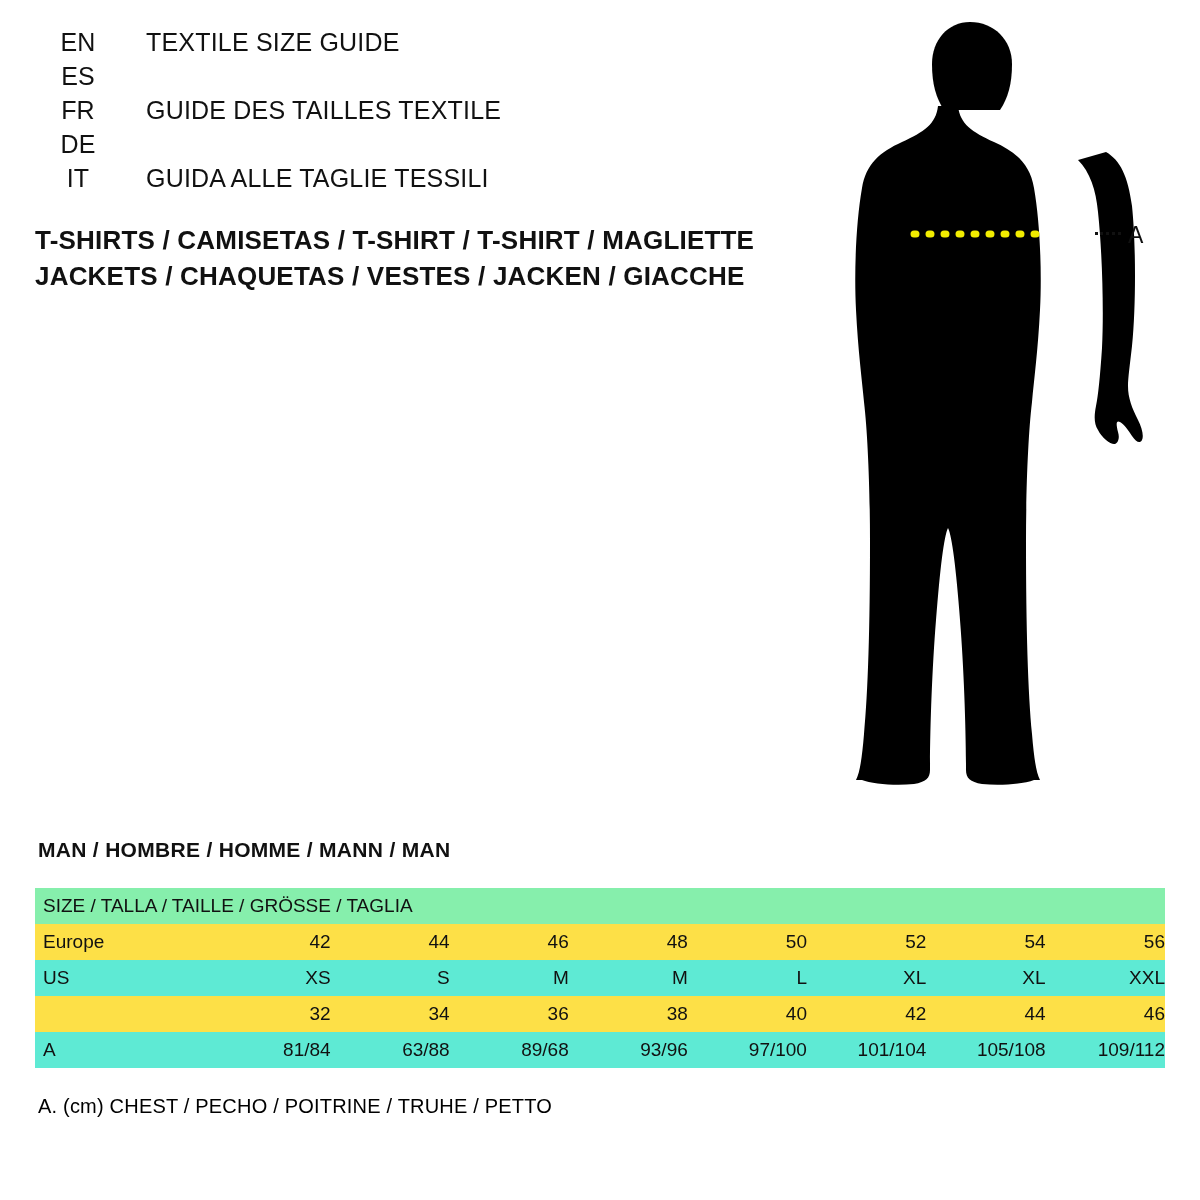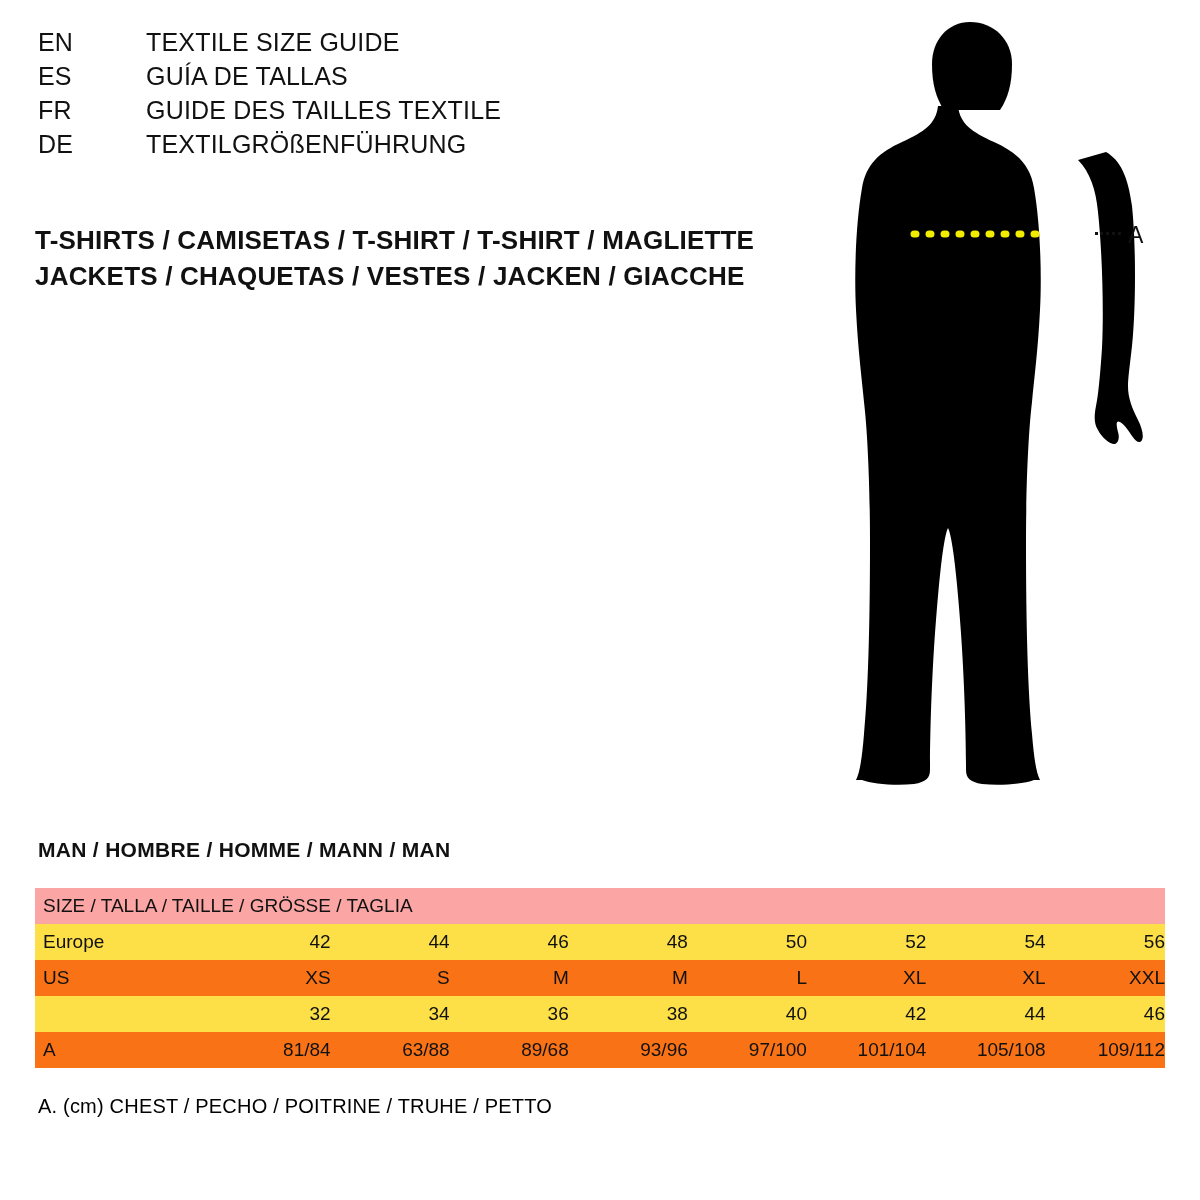--- a/index.html
+++ b/index.html
@@ -27,20 +27,21 @@
     display: flex;
     align-items: baseline;
     height: 34px;
     font-size: 25px;
     letter-spacing: 0.2px;
   }
   .lang-code {
     width: 80px;
     flex: 0 0 80px;
     color: #111;
+    text-align: center;
   }
   .lang-text {
     color: #111;
     white-space: nowrap;
     margin-left: 28px;
   }
 
   
   .category-block {
     position: absolute;
@@ -102,27 +103,27 @@
     width: 1130px;
     border-collapse: collapse;
     font-size: 19px;
   }
   table.size-table td {
     padding: 0;
     height: 36px;
     vertical-align: middle;
   }
   .row-header td {
-    background: #fca5a5;
+    background: #86efac;
     font-size: 19px;
     color: #111;
     height: 34px;
   }
   .row-light td { background: #fde047; }
-  .row-dark td  { background: #f97316; }
+  .row-dark td  { background: #5eead4; }
 
   .cell-label {
     width: 170px;
     padding-left: 8px !important;
     text-align: left;
   }
   .cell-val {
     text-align: right;
     width: 120px;
   }
@@ -139,29 +140,31 @@
 </head>
 <body>
 
 <div class="lang-block">
   <div class="lang-row">
     <span class="lang-code">EN</span>
     <span class="lang-text">TEXTILE SIZE GUIDE</span>
   </div>
   <div class="lang-row">
     <span class="lang-code">ES</span>
-    <span class="lang-text">GUÍA DE TALLAS</span>
   </div>
   <div class="lang-row">
     <span class="lang-code">FR</span>
     <span class="lang-text">GUIDE DES TAILLES TEXTILE</span>
   </div>
   <div class="lang-row">
     <span class="lang-code">DE</span>
-    <span class="lang-text">TEXTILGRÖßENFÜHRUNG</span>
+  </div>
+  <div class="lang-row">
+    <span class="lang-code">IT</span>
+    <span class="lang-text">GUIDA ALLE TAGLIE TESSILI</span>
   </div>
 </div>
 
 <div class="category-block">
   <div class="category-line">T-SHIRTS / CAMISETAS / T-SHIRT / T-SHIRT / MAGLIETTE</div>
   <div class="category-line">JACKETS / CHAQUETAS / VESTES / JACKEN / GIACCHE</div>
 </div>
 
 <div class="figure-wrap">
   <svg width="370" height="790" viewBox="0 0 370 790" xmlns="http://www.w3.org/2000/svg">

